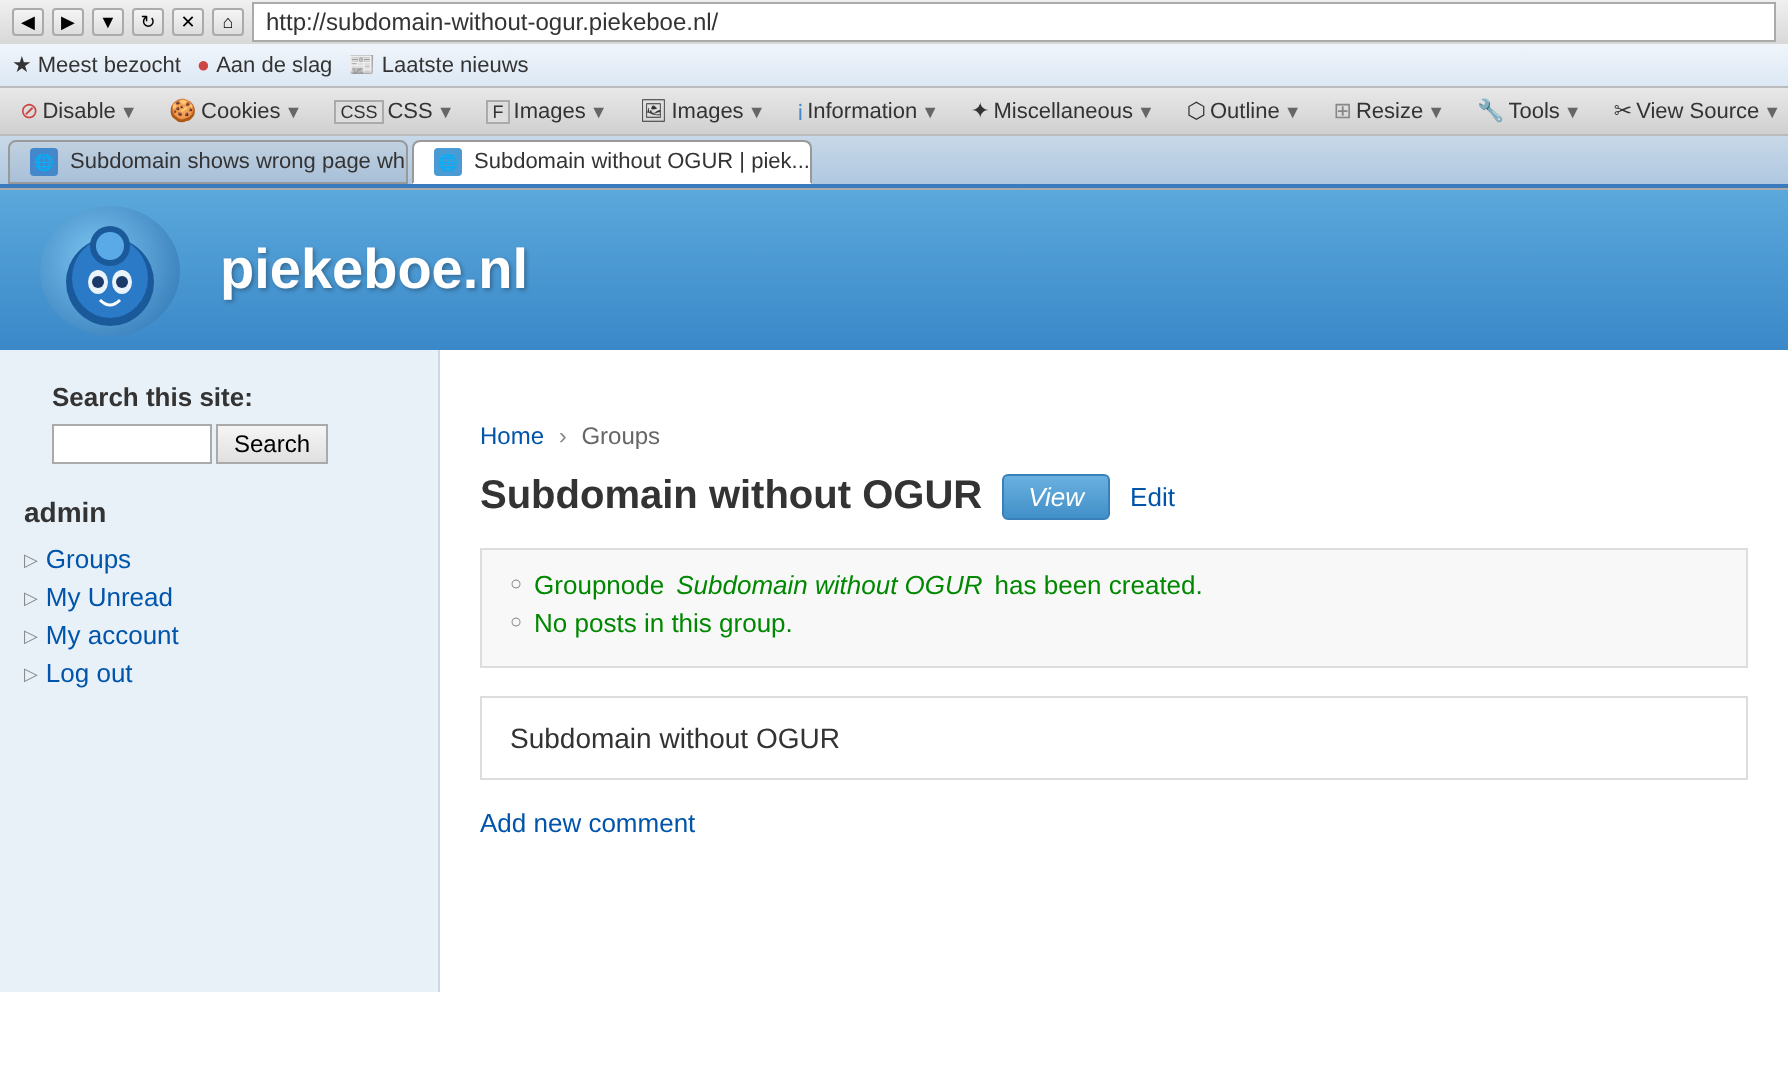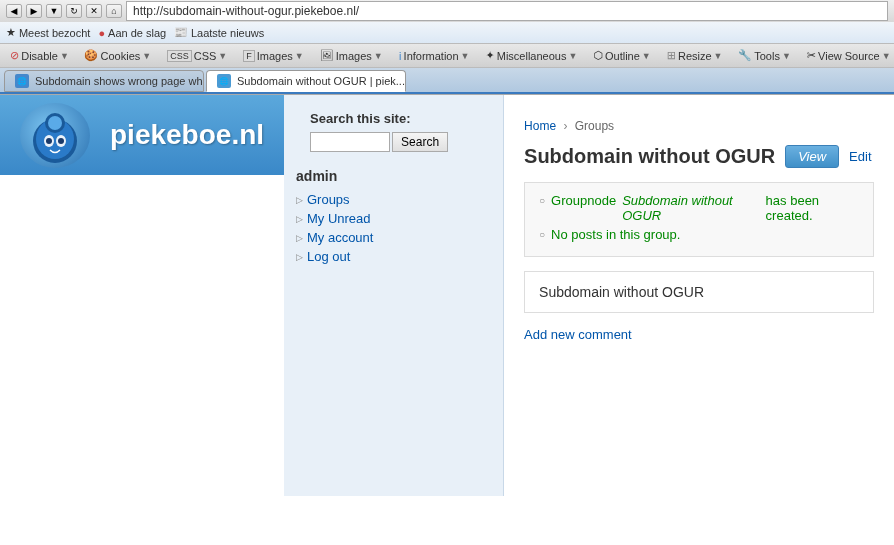--- a/index.html
+++ b/index.html
@@ -21,21 +21,21 @@
     .toolbar-sep { width: 1px; height: 16px; background: #aaa; margin: 0 1px; }
     .toolbar-dropdown { font-size: 9px; color: #666; }
 
     .tabs-bar { background: linear-gradient(to bottom, #c8d8e8, #b0c8e0); height: 26px; display: flex; align-items: flex-end; padding: 0 4px; border-bottom: 2px solid #3a7abf; }
     .tab { height: 22px; padding: 0 10px; display: flex; align-items: center; gap: 6px; font-size: 11px; cursor: pointer; border-radius: 4px 4px 0 0; border: 1px solid #999; margin-right: 2px; white-space: nowrap; max-width: 200px; overflow: hidden; }
     .tab.inactive { background: linear-gradient(to bottom, #c0d0e0, #a8c0d8); color: #333; }
     .tab.active { background: #fff; color: #333; border-bottom-color: #fff; }
     .tab-icon { width: 14px; height: 14px; border-radius: 2px; background: #4488cc; display: flex; align-items: center; justify-content: center; font-size: 8px; color: #fff; flex-shrink: 0; }
 
     
-    .page-wrapper { display: flex; flex-direction: row; height: calc(545px - 144px); background: #fff; }
+    .page-wrapper { display: flex; flex-direction: column; height: calc(545px - 144px); background: #fff; }
 
     
     .site-header { background: linear-gradient(to bottom, #5ba8dc, #3a88c8); height: 80px; display: flex; align-items: center; padding: 0 20px; }
     .site-logo { width: 70px; height: 65px; background: radial-gradient(circle at 40% 40%, #7bc4f0, #2a70b0); border-radius: 50%; display: flex; align-items: center; justify-content: center; margin-right: 20px; position: relative; overflow: hidden; }
     .logo-druplicon { width: 65px; height: 65px; }
     .site-title { color: #fff; font-size: 28px; font-weight: bold; text-shadow: 1px 1px 2px rgba(0,0,0,0.3); }
 
     
     .content-area { display: flex; flex: 1; overflow: hidden; }
 
@@ -45,21 +45,21 @@
     .search-label { font-size: 13px; font-weight: bold; color: #333; margin-bottom: 6px; display: block; }
     .search-input { width: 80px; height: 20px; border: 1px solid #aaa; background: #fff; padding: 0 4px; font-size: 12px; }
     .search-btn { height: 20px; padding: 0 8px; background: linear-gradient(to bottom, #f5f5f5, #e0e0e0); border: 1px solid #aaa; font-size: 12px; cursor: pointer; margin-left: 2px; }
     .sidebar-username { font-size: 14px; font-weight: bold; color: #333; margin-bottom: 8px; }
     .sidebar-nav { list-style: none; }
     .sidebar-nav li { margin-bottom: 4px; display: flex; align-items: center; gap: 4px; }
     .sidebar-nav li::before { content: '▷'; font-size: 9px; color: #888; }
     .sidebar-nav a { color: #0055aa; text-decoration: none; font-size: 13px; }
 
     
-    .main-content { flex: 1; padding: 24px 20px; overflow-y: auto; }
+    .main-content { flex: 1; padding: 24px 20px; overflow-y: auto; margin-top: 12px; }
     .breadcrumb { font-size: 12px; color: #666; margin-bottom: 12px; }
     .breadcrumb a { color: #0055aa; text-decoration: none; }
     .breadcrumb .sep { margin: 0 4px; color: #888; }
 
     .page-title-row { display: flex; align-items: center; gap: 10px; margin-bottom: 14px; }
     .page-title { font-size: 20px; color: #333; font-weight: bold; }
     .view-btn { background: linear-gradient(to bottom, #6ab0e0, #4090c8); color: #fff; border: 1px solid #3a80b8; padding: 3px 12px; font-size: 13px; cursor: pointer; border-radius: 3px; font-style: italic; }
     .edit-link { color: #0055aa; text-decoration: none; font-size: 13px; }
 
     .messages-box { background: #f8f8f8; border: 1px solid #ddd; padding: 10px 14px; margin-bottom: 14px; }

